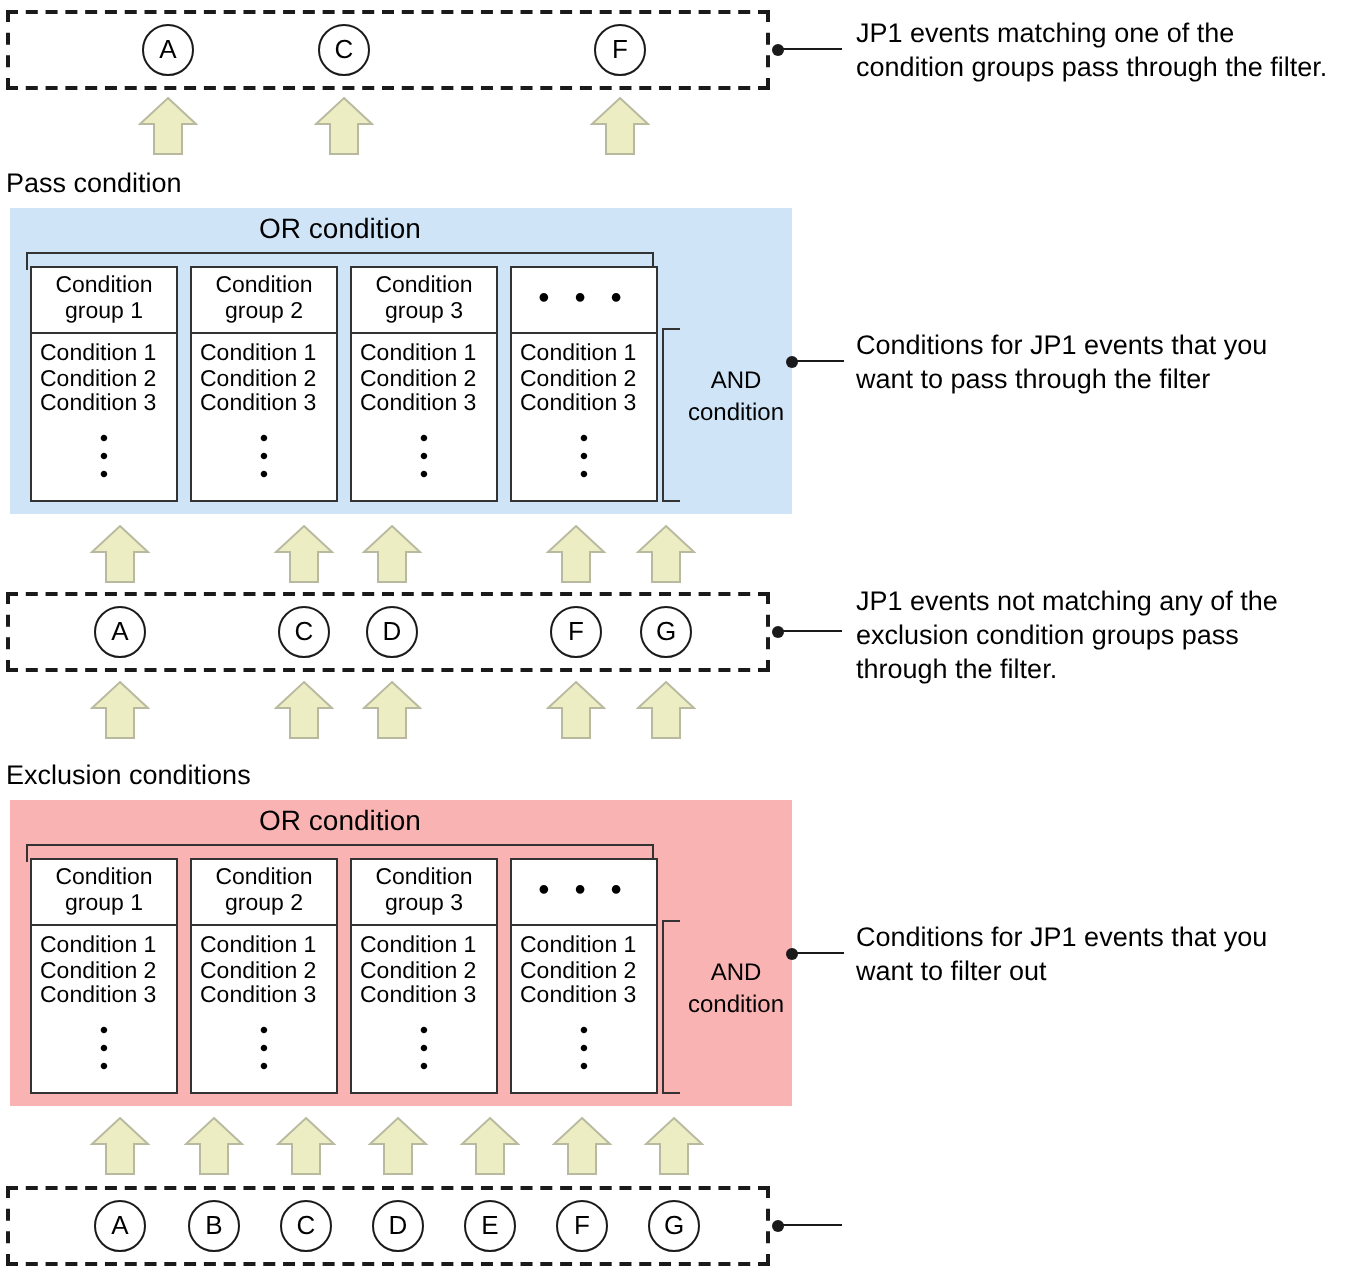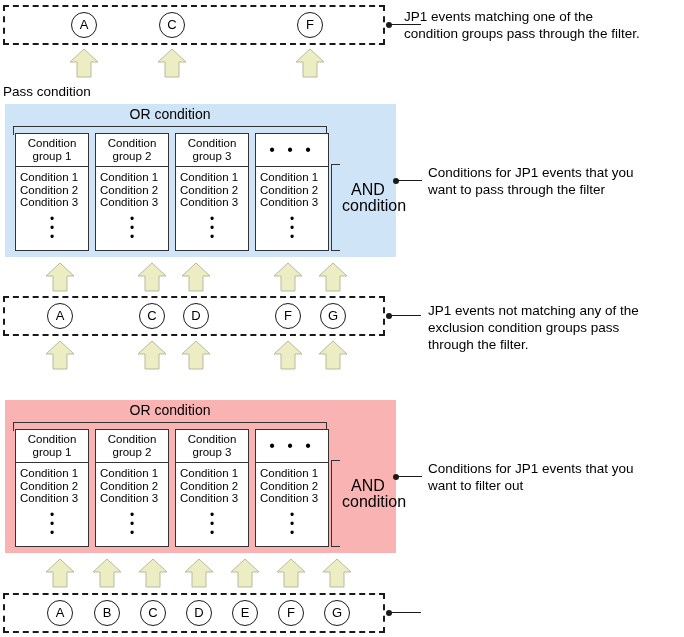--- a/index.html
+++ b/index.html
@@ -87,21 +87,21 @@
   .and-bracket {
     position: absolute;
     border-top: 1.4px solid #333;
     border-bottom: 1.4px solid #333;
     border-left: 1.4px solid #333;
     box-sizing: border-box;
     width: 9px;
   }
   .and-label {
     position: absolute;
-    font-size: 16px;
+    font-size: 12px;
     text-align: center;
     line-height: 16px;
     white-space: nowrap;
   }
 
   
   .group {
     position: absolute;
     background: #ffffff;
     border: 1.4px solid #333;
@@ -164,21 +164,21 @@
 <div class="stage">
 
   <div class="band" style="left:3px; top:5px; width:382px; height:40px;"></div>
 
   <div class="circle" style="left:71px; top:12px;">A</div>
   <div class="circle" style="left:159px; top:12px;">C</div>
   <div class="circle" style="left:297px; top:12px;">F</div>
 
   <div class="callout-dot" style="left:386px; top:22px;"></div>
   <div class="callout-line" style="left:391px; top:24px; width:30px;"></div>
-  <div class="callout-text" style="left:404px; top:8px; width:250px;">JP1 events matching one of the
+  <div class="callout-text" style="left:428px; top:8px; width:250px;">JP1 events matching one of the
 condition groups pass through the filter.</div>
 
   <div class="arrow" style="left:69px; top:48px;">
     <svg width="30" height="30" viewBox="0 0 30 30">
         <polygon points="15,1 29,14 22,14 22,29 8,29 8,14 1,14" fill="#ecedc3" stroke="#b9b9a0" stroke-width="1"></polygon>
       </svg>
   </div>
   <div class="arrow" style="left:157px; top:48px;">
     <svg width="30" height="30" viewBox="0 0 30 30">
         <polygon points="15,1 29,14 22,14 22,29 8,29 8,14 1,14" fill="#ecedc3" stroke="#b9b9a0" stroke-width="1"></polygon>
@@ -304,21 +304,21 @@
   <div class="band" style="left:3px; top:296px; width:382px; height:40px;"></div>
 
   <div class="circle" style="left:47px; top:303px;">A</div>
   <div class="circle" style="left:139px; top:303px;">C</div>
   <div class="circle" style="left:183px; top:303px;">D</div>
   <div class="circle" style="left:275px; top:303px;">F</div>
   <div class="circle" style="left:320px; top:303px;">G</div>
 
   <div class="callout-dot" style="left:386px; top:313px;"></div>
   <div class="callout-line" style="left:391px; top:315px; width:30px;"></div>
-  <div class="callout-text" style="left:428px; top:302px; width:250px;">JP1 events not matching any of the
+  <div class="callout-text" style="left:428px; top:292px; width:250px;">JP1 events not matching any of the
 exclusion condition groups pass
 through the filter.</div>
 
   <div class="arrow" style="left:45px; top:340px;">
     <svg width="30" height="30" viewBox="0 0 30 30">
         <polygon points="15,1 29,14 22,14 22,29 8,29 8,14 1,14" fill="#ecedc3" stroke="#b9b9a0" stroke-width="1"></polygon>
       </svg>
   </div>
   <div class="arrow" style="left:137px; top:340px;">
     <svg width="30" height="30" viewBox="0 0 30 30">
@@ -334,20 +334,21 @@
     <svg width="30" height="30" viewBox="0 0 30 30">
         <polygon points="15,1 29,14 22,14 22,29 8,29 8,14 1,14" fill="#ecedc3" stroke="#b9b9a0" stroke-width="1"></polygon>
       </svg>
   </div>
   <div class="arrow" style="left:318px; top:340px;">
     <svg width="30" height="30" viewBox="0 0 30 30">
         <polygon points="15,1 29,14 22,14 22,29 8,29 8,14 1,14" fill="#ecedc3" stroke="#b9b9a0" stroke-width="1"></polygon>
       </svg>
   </div>
 
+  <div class="panel-caption" style="left:3px; top:380px;">Exclusion conditions</div>
 
   <div class="panel excl" style="left:5px; top:400px; width:391px; height:153px;"></div>
 
   <div class="or-label" style="left:13px; top:402px; width:314px;">OR condition</div>
   <div class="or-bracket" style="left:13px; top:422px; width:314px;"></div>
 
   <div class="group" style="left:15px; top:429px; height:118px;">
     <div class="group-head">
       <span>Condition</span>
       <span>group 1</span>

